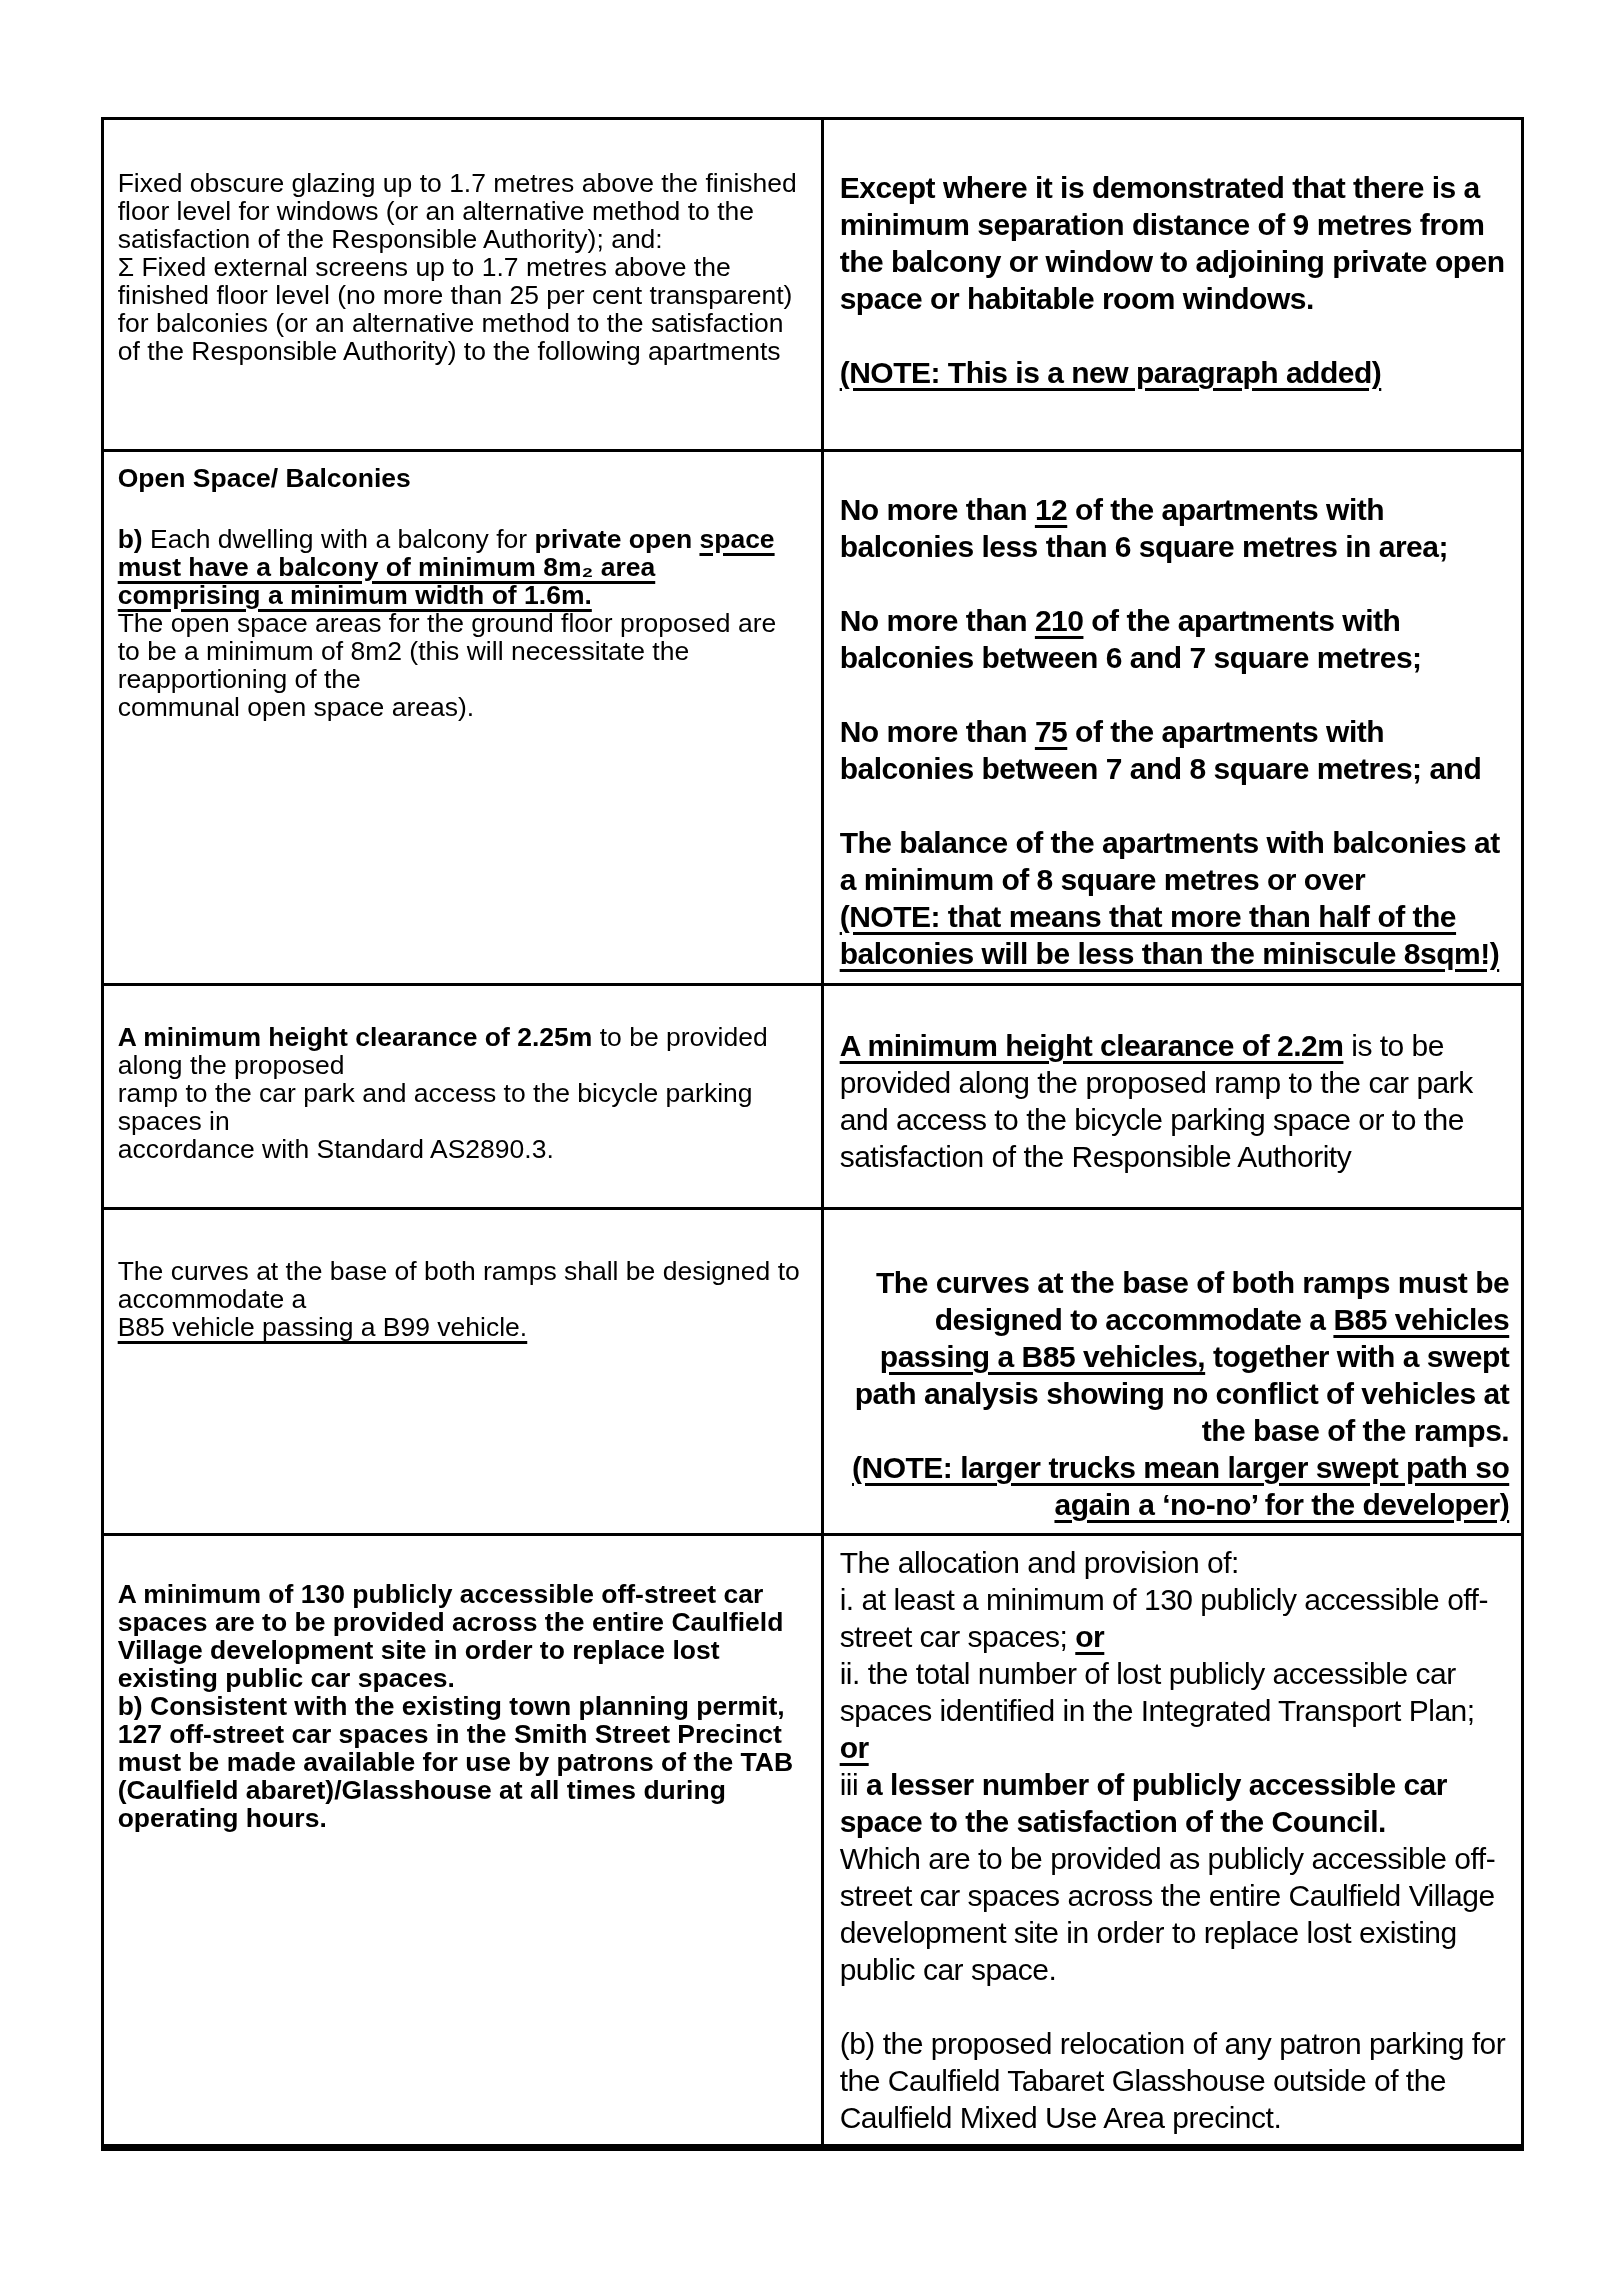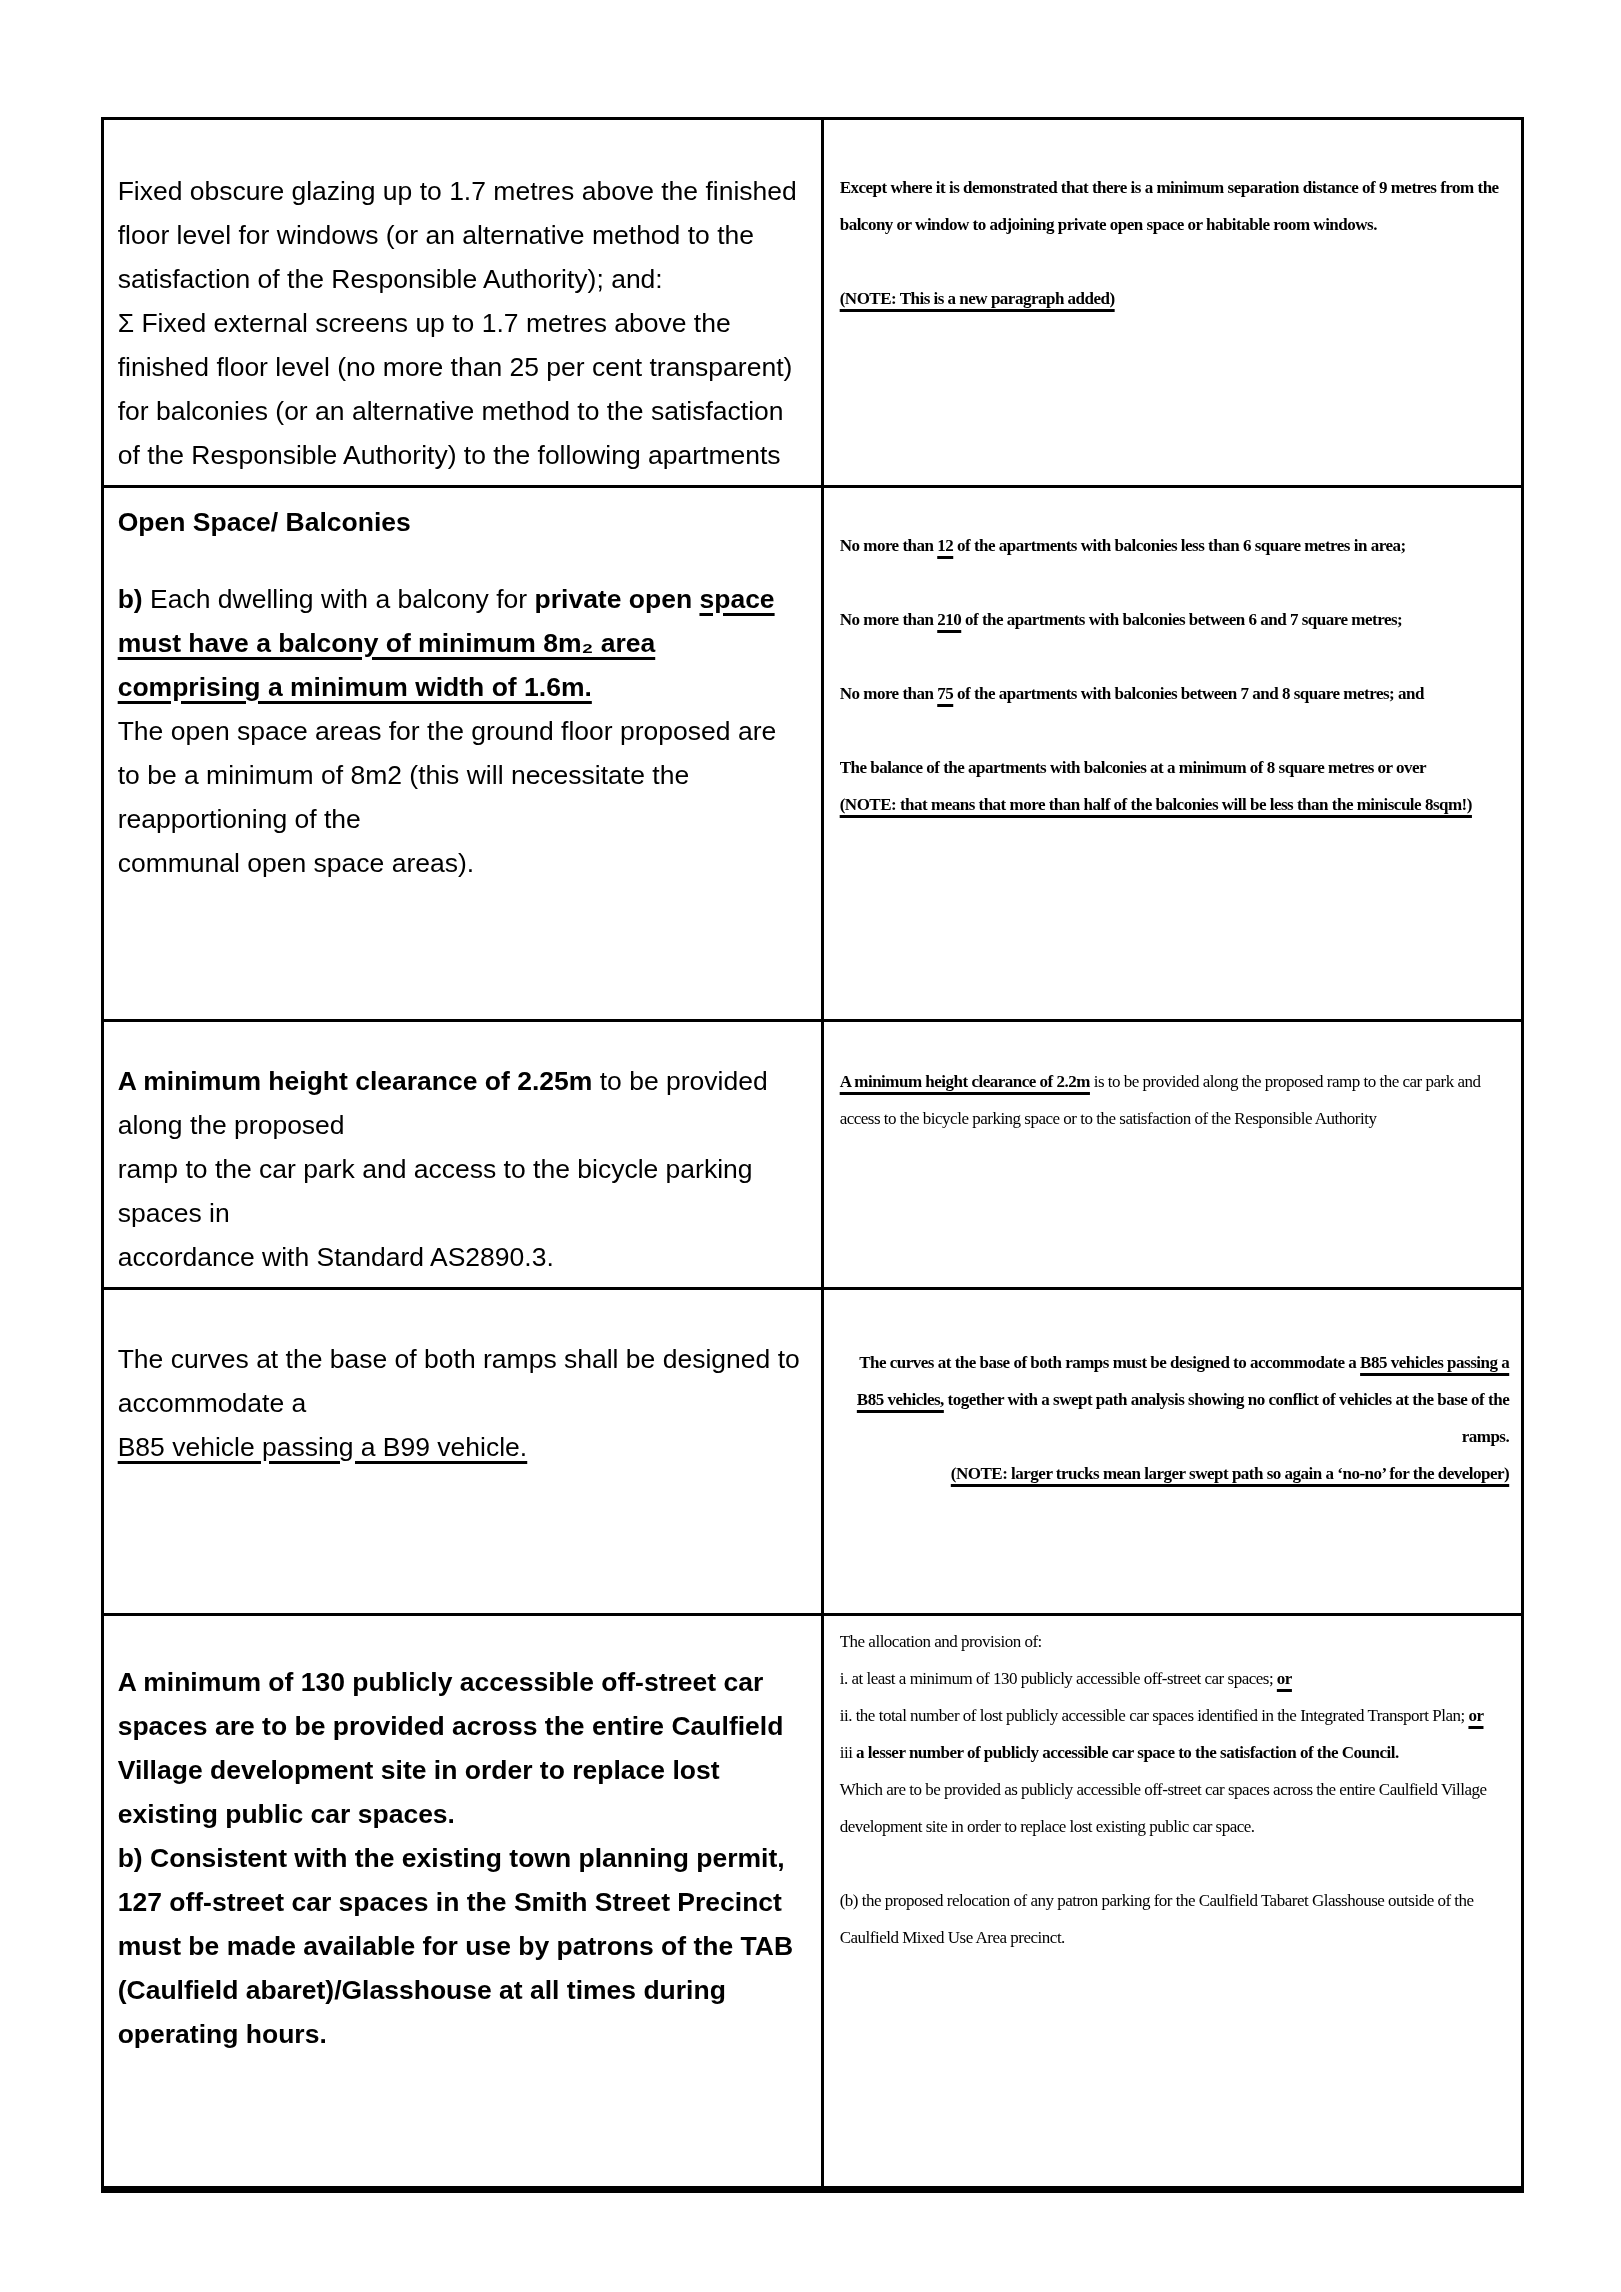--- a/index.html
+++ b/index.html
@@ -22,28 +22,28 @@
     border:3.9px solid #000;
     overflow:hidden;
     box-sizing:border-box;
   }
   .doc-table tr.last td{border-bottom:7.8px solid #000;}
   
   td.cl{
     width:720px;
     font-family:"Liberation Sans",sans-serif;
     font-size:26.5px;
-    line-height:44px;
+    line-height:28px;
     padding:0 15.7px 7.8px 13.7px;
   }
   
   td.cr{
     width:700px;
-    font-family:Liberation Serif, serif;
-    font-size:17px;
+    font-family:Liberation Sans, sans-serif;
+    font-size:30px;
     line-height:37px;
     letter-spacing:-0.5px;
     padding:0 11.8px 7.8px 15.7px;
   }
   .para{margin:0;}
   .b{font-weight:bold;}
   .u{text-decoration:underline;text-decoration-thickness:2.9px;text-underline-offset:4.9px;}
   td.cl .blank{height:33px;}
   td.cr .blank{height:37px;}
   

